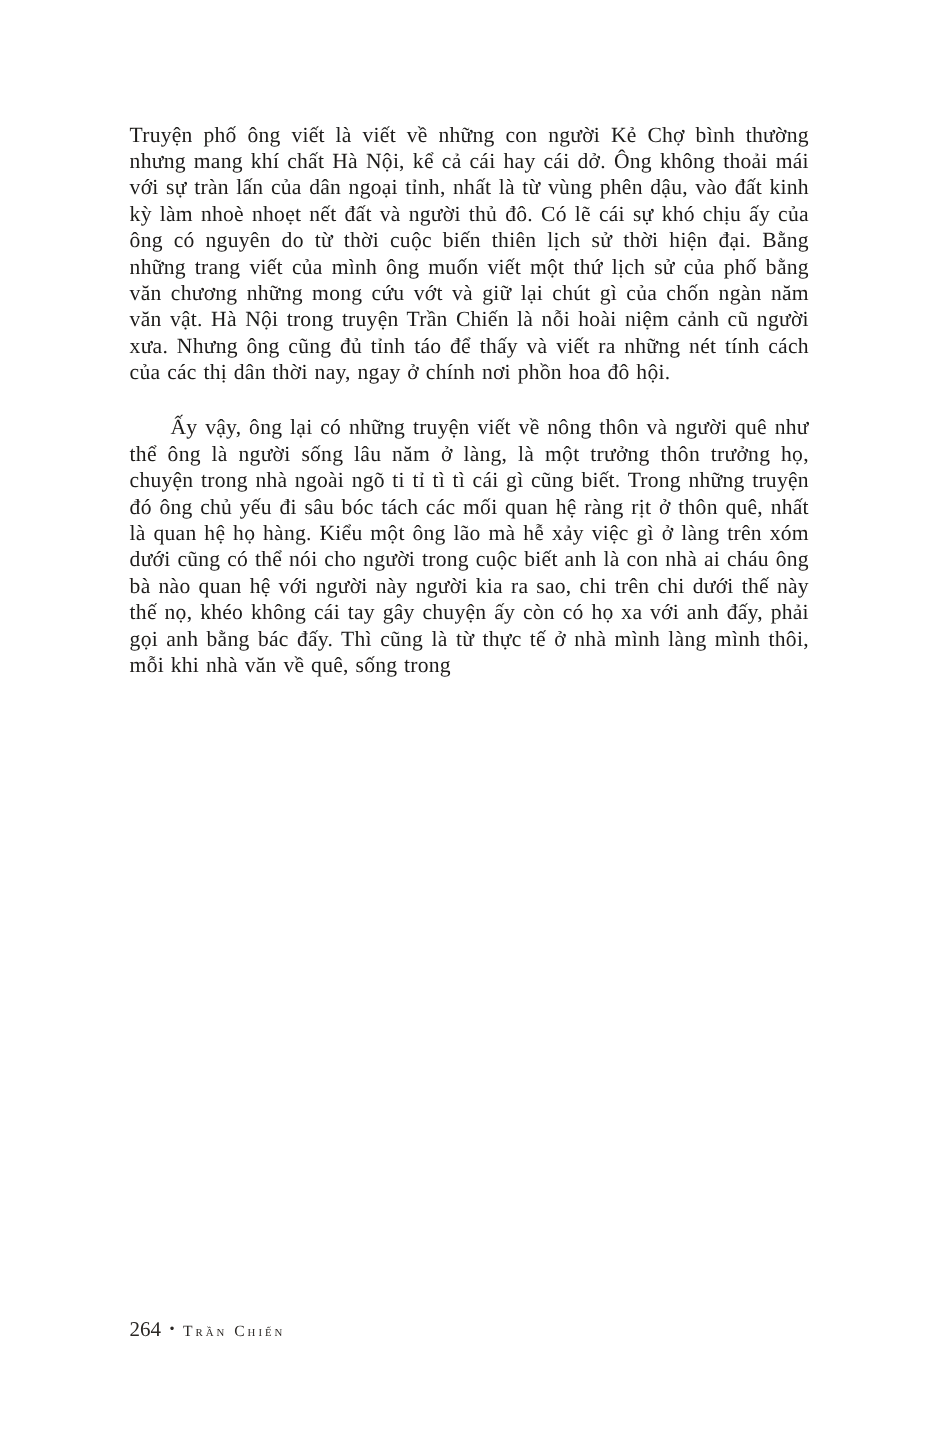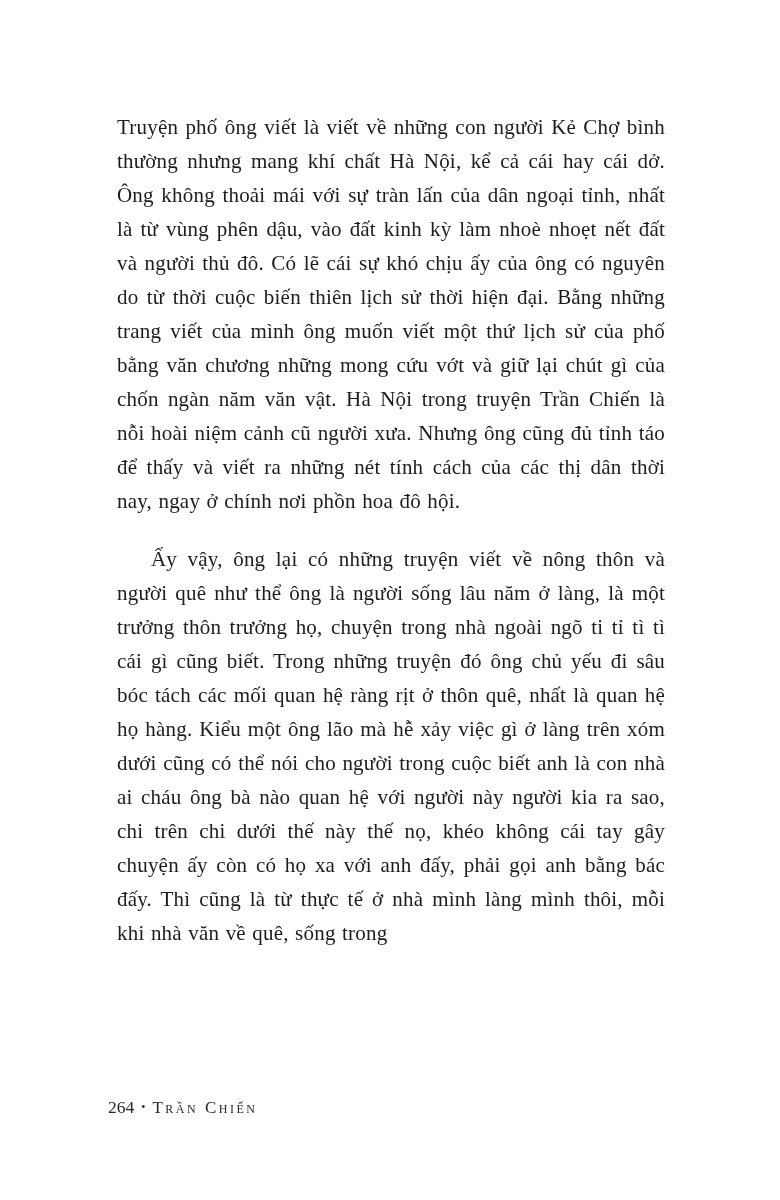--- a/index.html
+++ b/index.html
@@ -23,23 +23,23 @@
       height: 1200px;
       background: #ffffff;
     }
     .content {
       position: absolute;
       top: 101px;
       left: 108px;
       width: 566px;
     }
     .para {
-      margin: 9px;
-      font-size: 21px;
-      line-height: 34px;
+      margin: 0;
+      font-size: 18px;
+      line-height: 22px;
       text-align: justify;
       letter-spacing: 0.2px;
       word-spacing: 1px;
     }
     .para.indent {
       margin-top: 24px;
       text-indent: 34px;
     }
     .footer {
       position: absolute;
@@ -51,21 +51,21 @@
     }
     .footer .sep {
       display: inline-block;
       margin: 0 7px;
       font-size: 12px;
       vertical-align: 2px;
     }
     .footer .author {
       font-variant: small-caps;
       letter-spacing: 2.5px;
-      font-size: 17px;
+      font-size: 13px;
     }
   </style>
 </head>
 <body>
 
 <div class="page">
   <div class="content">
     <p class="para">Truyện phố ông viết là viết về những con người Kẻ Chợ bình thường nhưng mang khí chất Hà Nội, kể cả cái hay cái dở. Ông không thoải mái với sự tràn lấn của dân ngoại tỉnh, nhất là từ vùng phên dậu, vào đất kinh kỳ làm nhoè nhoẹt nết đất và người thủ đô. Có lẽ cái sự khó chịu ấy của ông có nguyên do từ thời cuộc biến thiên lịch sử thời hiện đại. Bằng những trang viết của mình ông muốn viết một thứ lịch sử của phố bằng văn chương những mong cứu vớt và giữ lại chút gì của chốn ngàn năm văn vật. Hà Nội trong truyện Trần Chiến là nỗi hoài niệm cảnh cũ người xưa. Nhưng ông cũng đủ tỉnh táo để thấy và viết ra những nét tính cách của các thị dân thời nay, ngay ở chính nơi phồn hoa đô hội.</p>
     <p class="para indent">Ấy vậy, ông lại có những truyện viết về nông thôn và người quê như thể ông là người sống lâu năm ở làng, là một trưởng thôn trưởng họ, chuyện trong nhà ngoài ngõ ti tỉ tì tì cái gì cũng biết. Trong những truyện đó ông chủ yếu đi sâu bóc tách các mối quan hệ ràng rịt ở thôn quê, nhất là quan hệ họ hàng. Kiểu một ông lão mà hễ xảy việc gì ở làng trên xóm dưới cũng có thể nói cho người trong cuộc biết anh là con nhà ai cháu ông bà nào quan hệ với người này người kia ra sao, chi trên chi dưới thế này thế nọ, khéo không cái tay gây chuyện ấy còn có họ xa với anh đấy, phải gọi anh bằng bác đấy. Thì cũng là từ thực tế ở nhà mình làng mình thôi, mỗi khi nhà văn về quê, sống trong</p>
   </div>

